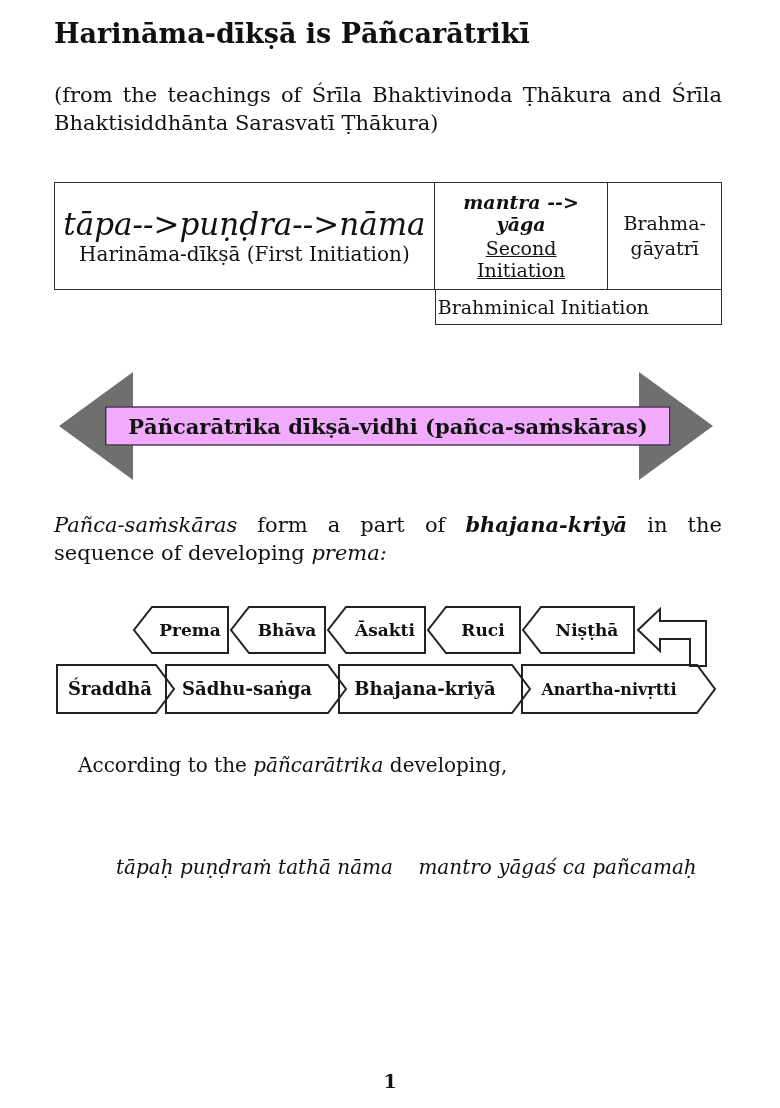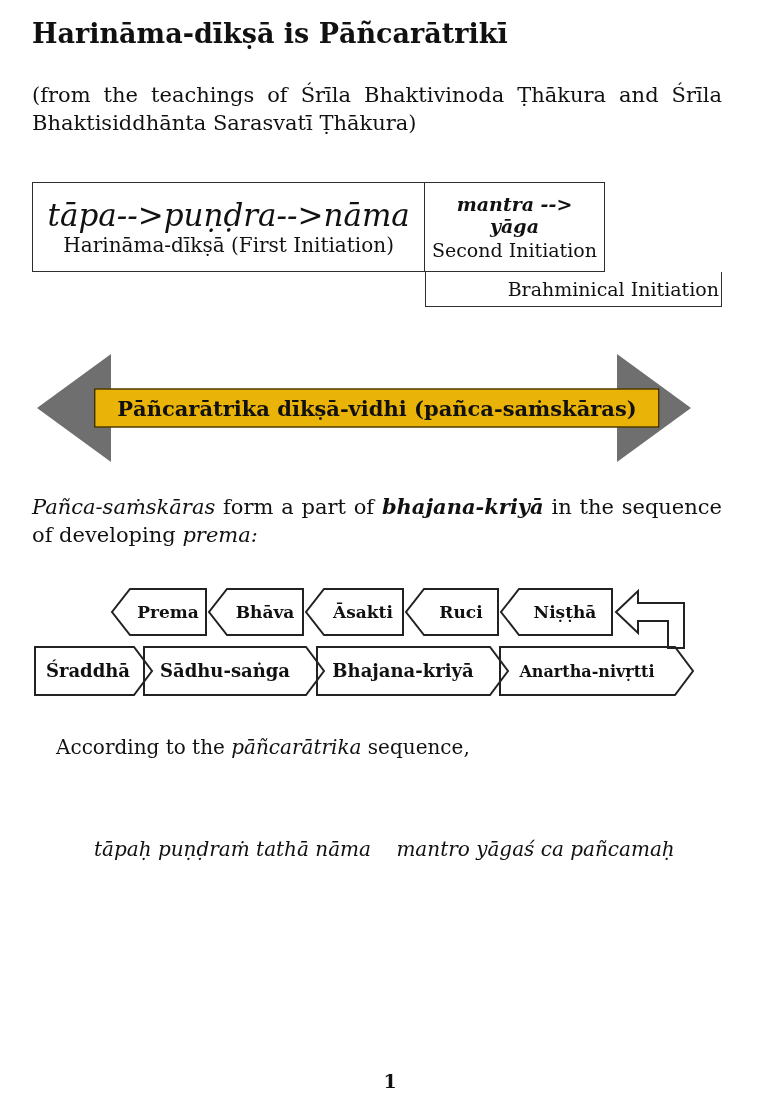--- a/index.html
+++ b/index.html
@@ -1,44 +1,44 @@
 <!DOCTYPE html>
 <html><head>
 <meta charset="utf-8">
 <style>
   * { margin:0; padding:0; box-sizing:border-box; }
   html,body { background:#ffffff; }
   body {
     width:780px; height:1108px; position:relative; overflow:hidden;
     font-family:"DejaVu Serif","Liberation Serif",serif; color:#111;
   }
-  .page { position:relative; height:100%; padding:14px 58px 0 32px; }
+  .page { position:relative; height:100%; padding:14px 58px 0 54px; }
 
   .title { font-size:27px; font-weight:bold; margin-top:4px; }
   .subtitle { font-size:21px; line-height:1.35; margin-top:32px; text-align:justify; }
 
   
   .init-table { margin-top:44px; }
   .t-row1 { display:flex; }
   .t-cell { border:1.5px solid #2e2e2e; min-height:90px; display:flex; flex-direction:column; justify-content:center; text-align:center; padding:8px 4px; }
   .cell-first { width:57%; }
   .cell-first .seq { font-weight:normal; font-style:italic; font-size:31px; }
   .cell-first .lbl { font-size:20px; margin-top:0; }
   .cell-second { width:26%; border-left:none; }
   .cell-second .seq { font-weight:bold; font-style:italic; font-size:19px; }
-  .cell-second .lbl { font-size:19px; margin-top:2px; }
+  .cell-second .lbl { font-size:19px; margin-top:2px;text-decoration:underline; }
   .cell-gayatri { width:17%; border-left:none; font-size:19px; line-height:1.3; }
-  .t-row2 { margin-left:57%; width:43%; border:1.5px solid #2e2e2e; border-top:none; text-align:right; font-size:19px; padding:6px 2px; }
+  .t-row2 { margin-left:57%; width:43%; border:1.5px solid #2e2e2e; border-top:none; text-align:left; font-size:19px; padding:6px 2px; }
 
   
   .darrow-wrap { position:relative; margin-top:42px; height:118px; }
   .darrow-wrap svg { display:block; }
   .darrow-label {
     position:absolute; top:50%; left:50%; transform:translate(-50%,-50%);
-    background:#eab308; border:1.5px solid #000; padding:6px 22px;
+    background:#f0abfc; border:1.5px solid #000; padding:6px 22px;
     font-size:21px; font-weight:bold; white-space:nowrap;
   }
 
   .sources { margin-top:46px; font-size:19.5px; line-height:1.4; text-align:justify; }
   .panca-para { margin-top:26px; font-size:21px; line-height:1.35; text-align:justify; }
 
   .flow { margin-top:26px; }
   .flow svg { display:block; }
 
   .writes-para { margin-top:52px; font-size:21px; line-height:1.4; text-align:justify; }
@@ -58,20 +58,24 @@
 
   <div class="init-table">
     <div class="t-row1">
       <div class="t-cell cell-first">
         <div class="seq">tāpa--&gt;puṇḍra--&gt;nāma</div>
         <div class="lbl">Harināma-dīkṣā (First Initiation)</div>
       </div>
       <div class="t-cell cell-second">
         <div class="seq">mantra --&gt; yāga</div>
         <div class="lbl">Second Initiation</div>
+      </div>
+      <div class="t-cell cell-gayatri">
+        <div>Brahma-</div>
+        <div>gāyatrī</div>
       </div>
     </div>
     <div class="t-row2">Brahminical Initiation</div>
   </div>
 
   <div class="darrow-wrap">
     <svg width="664" height="118" viewBox="0 0 664 118">
       <polygon fill="#6F6F6F" points="5,59 79,5 79,40 585,40 585,5 659,59 585,113 585,78 79,78 79,113"></polygon>
     </svg>
     <div class="darrow-label">Pāñcarātrika dīkṣā-vidhi (pañca-saṁskāras)</div>
@@ -105,21 +109,21 @@
         <text x="533" y="43" font-size="17">Niṣṭhā</text>
         <text x="56" y="102" font-size="18">Śraddhā</text>
         <text x="193" y="102" font-size="18">Sādhu-saṅga</text>
         <text x="371" y="102" font-size="18">Bhajana-kriyā</text>
         <text x="555" y="102" font-size="16">Anartha-nivṛtti</text>
       </g>
     </svg>
   </div>
 
 
-  <p class="according"><span>According to the </span><span style="font-style: italic;">pāñcarātrika</span><span> sequence,</span></p>
+  <p class="according"><span>According to the </span><span style="font-style: italic;">pāñcarātrika</span><span> developing,</span></p>
 
   <div class="verse">
     <div>tāpaḥ puṇḍraṁ tathā nāma    mantro yāgaś ca pañcamaḥ</div>
     
   </div>
 
   <div class="pageno">1</div>
 
 </div>
 

